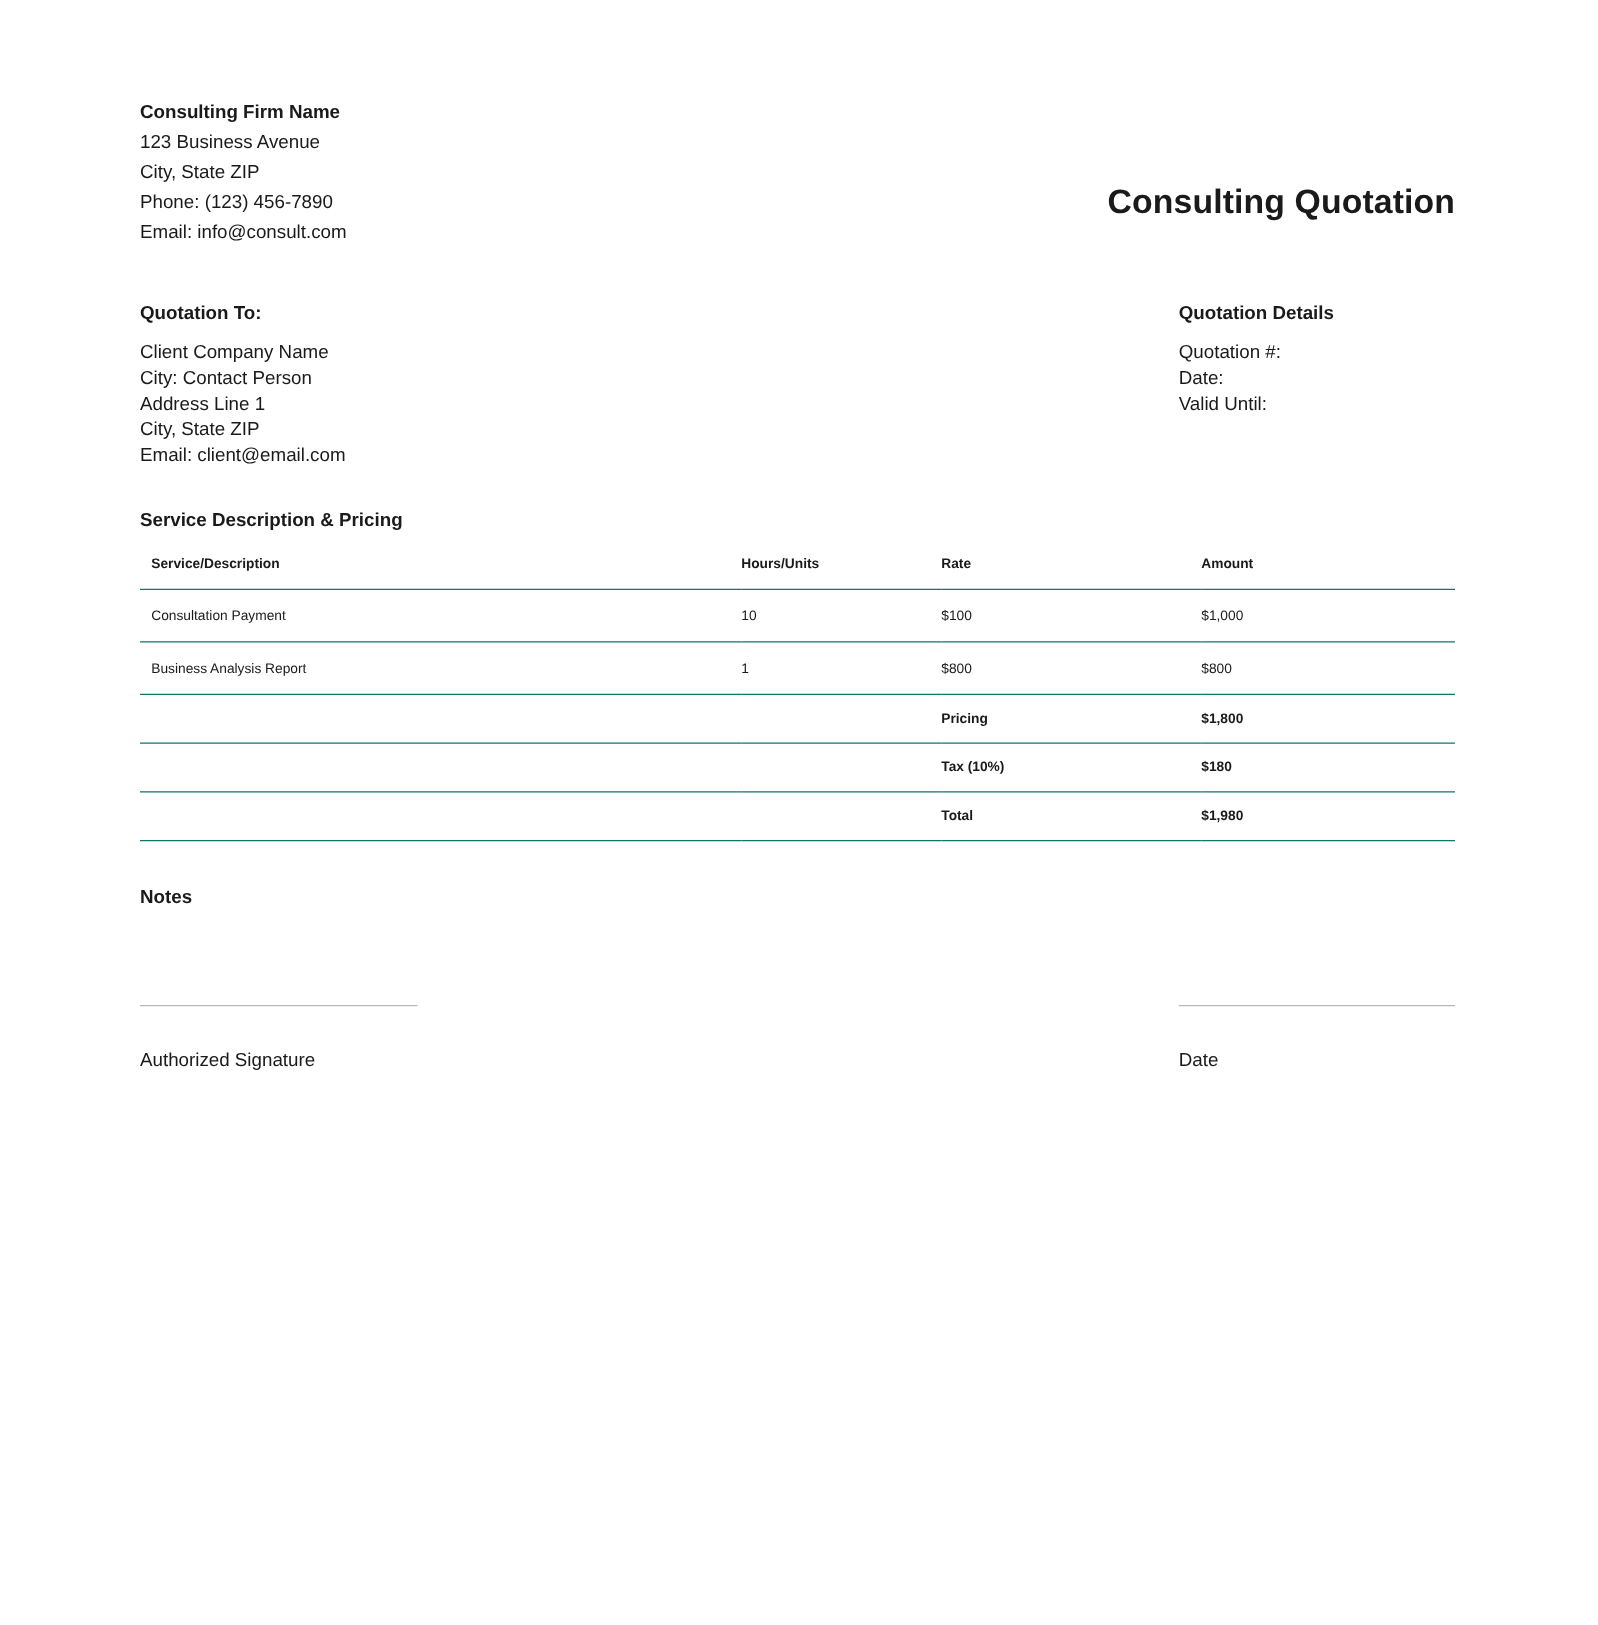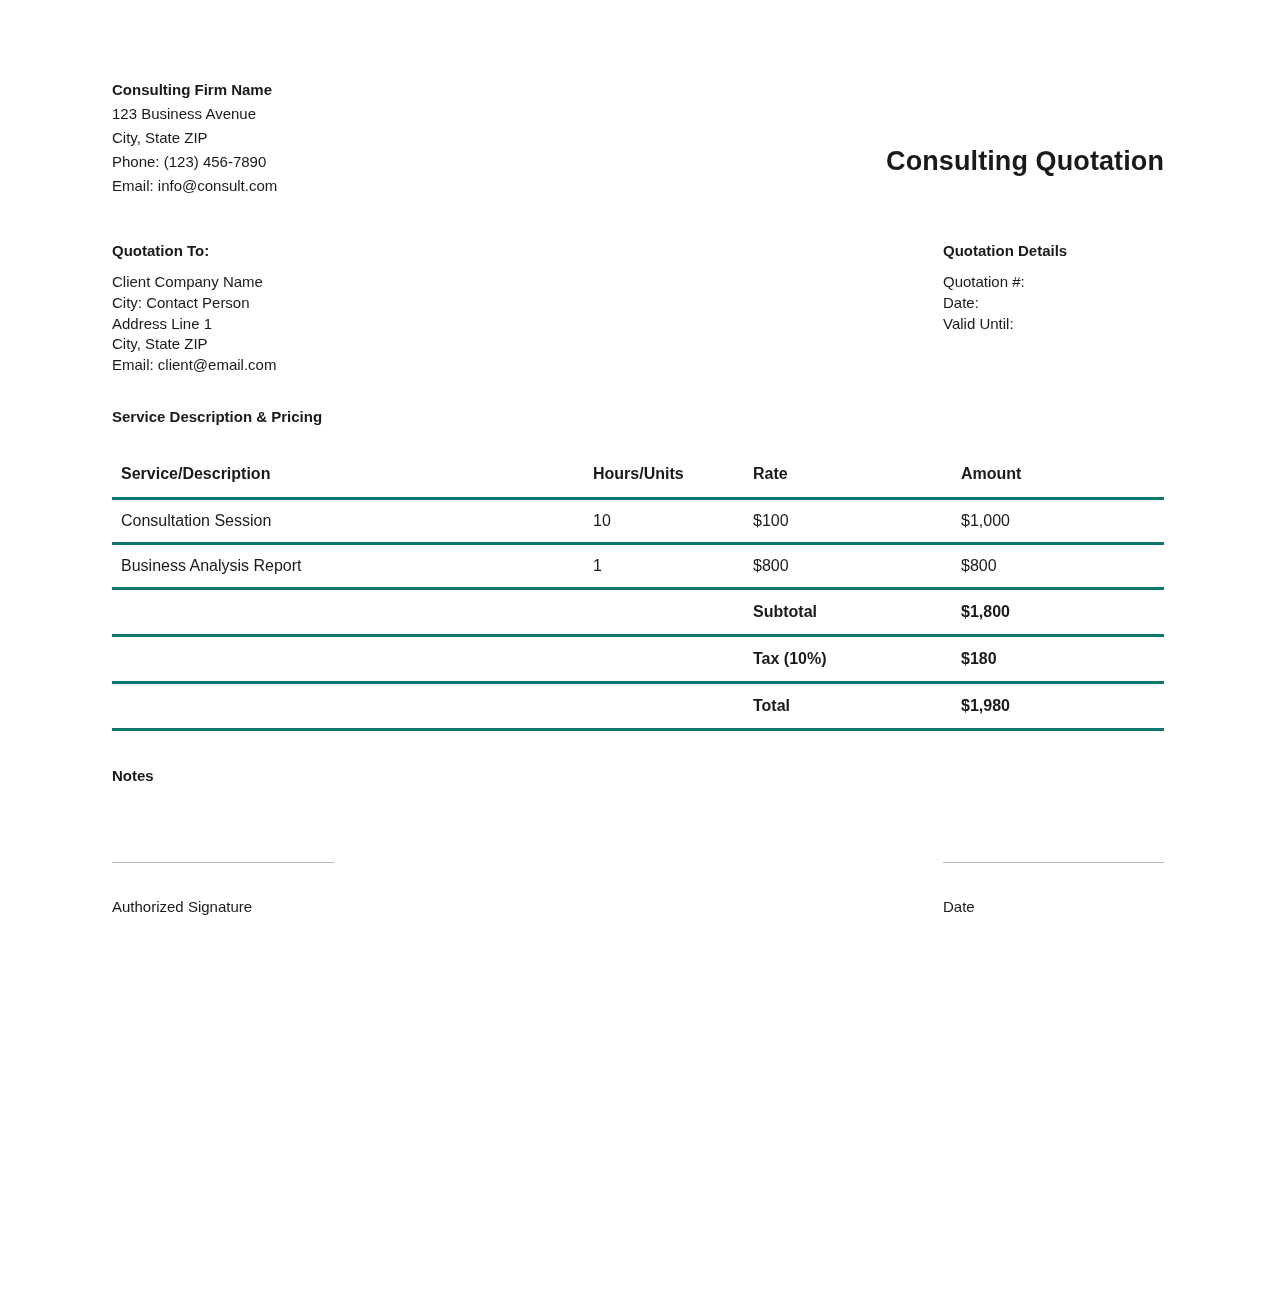--- a/index.html
+++ b/index.html
@@ -73,33 +73,33 @@
   .party-line {
     font-size: 15px;
     line-height: 20.8px;
   }
 
   
   .section-heading {
     font-size: 15px;
     font-weight: bold;
     margin-top: 36px;
-    margin-bottom: 28px;
+    margin-bottom: 8px;
   }
   table.items {
     width: 1052px;
     border-collapse: collapse;
     table-layout: fixed;
   }
   table.items th,
   table.items td {
-    font-size: 16px;
+    font-size: 11px;
     text-align: left;
     padding: 12px 0 12px 0;
-    border-bottom: 3px solid #0f766e;
+    border-bottom: 1px solid #0f766e;
     vertical-align: middle;
   }
   table.items th {
     font-weight: bold;
     padding-bottom: 14px;
   }
   .col-desc   { width: 481px; padding-left: 9px !important; }
   .col-hours  { width: 160px; }
   .col-rate   { width: 208px; }
   .col-amount { width: 203px; }
@@ -207,36 +207,36 @@
     <thead>
       <tr>
         <th class="col-desc">Service/Description</th>
         <th class="col-hours">Hours/Units</th>
         <th class="col-rate">Rate</th>
         <th class="col-amount">Amount</th>
       </tr>
     </thead>
     <tbody>
       <tr class="item-row">
-        <td class="col-desc">Consultation Session</td>
+        <td class="col-desc">Consultation Payment</td>
         <td class="col-hours">10</td>
         <td class="col-rate">$100</td>
         <td class="col-amount">$1,000</td>
       </tr>
       <tr class="item-row">
         <td class="col-desc">Business Analysis Report</td>
         <td class="col-hours">1</td>
         <td class="col-rate">$800</td>
         <td class="col-amount">$800</td>
       </tr>
 
       <tr class="total-row">
         <td class="col-desc"></td>
         <td class="col-hours"></td>
-        <td class="col-rate totals-label">Subtotal</td>
+        <td class="col-rate totals-label">Pricing</td>
         <td class="col-amount totals-value">$1,800</td>
       </tr>
       <tr class="total-row">
         <td class="col-desc"></td>
         <td class="col-hours"></td>
         <td class="col-rate totals-label">Tax (10%)</td>
         <td class="col-amount totals-value">$180</td>
       </tr>
       <tr class="total-row">
         <td class="col-desc"></td>

